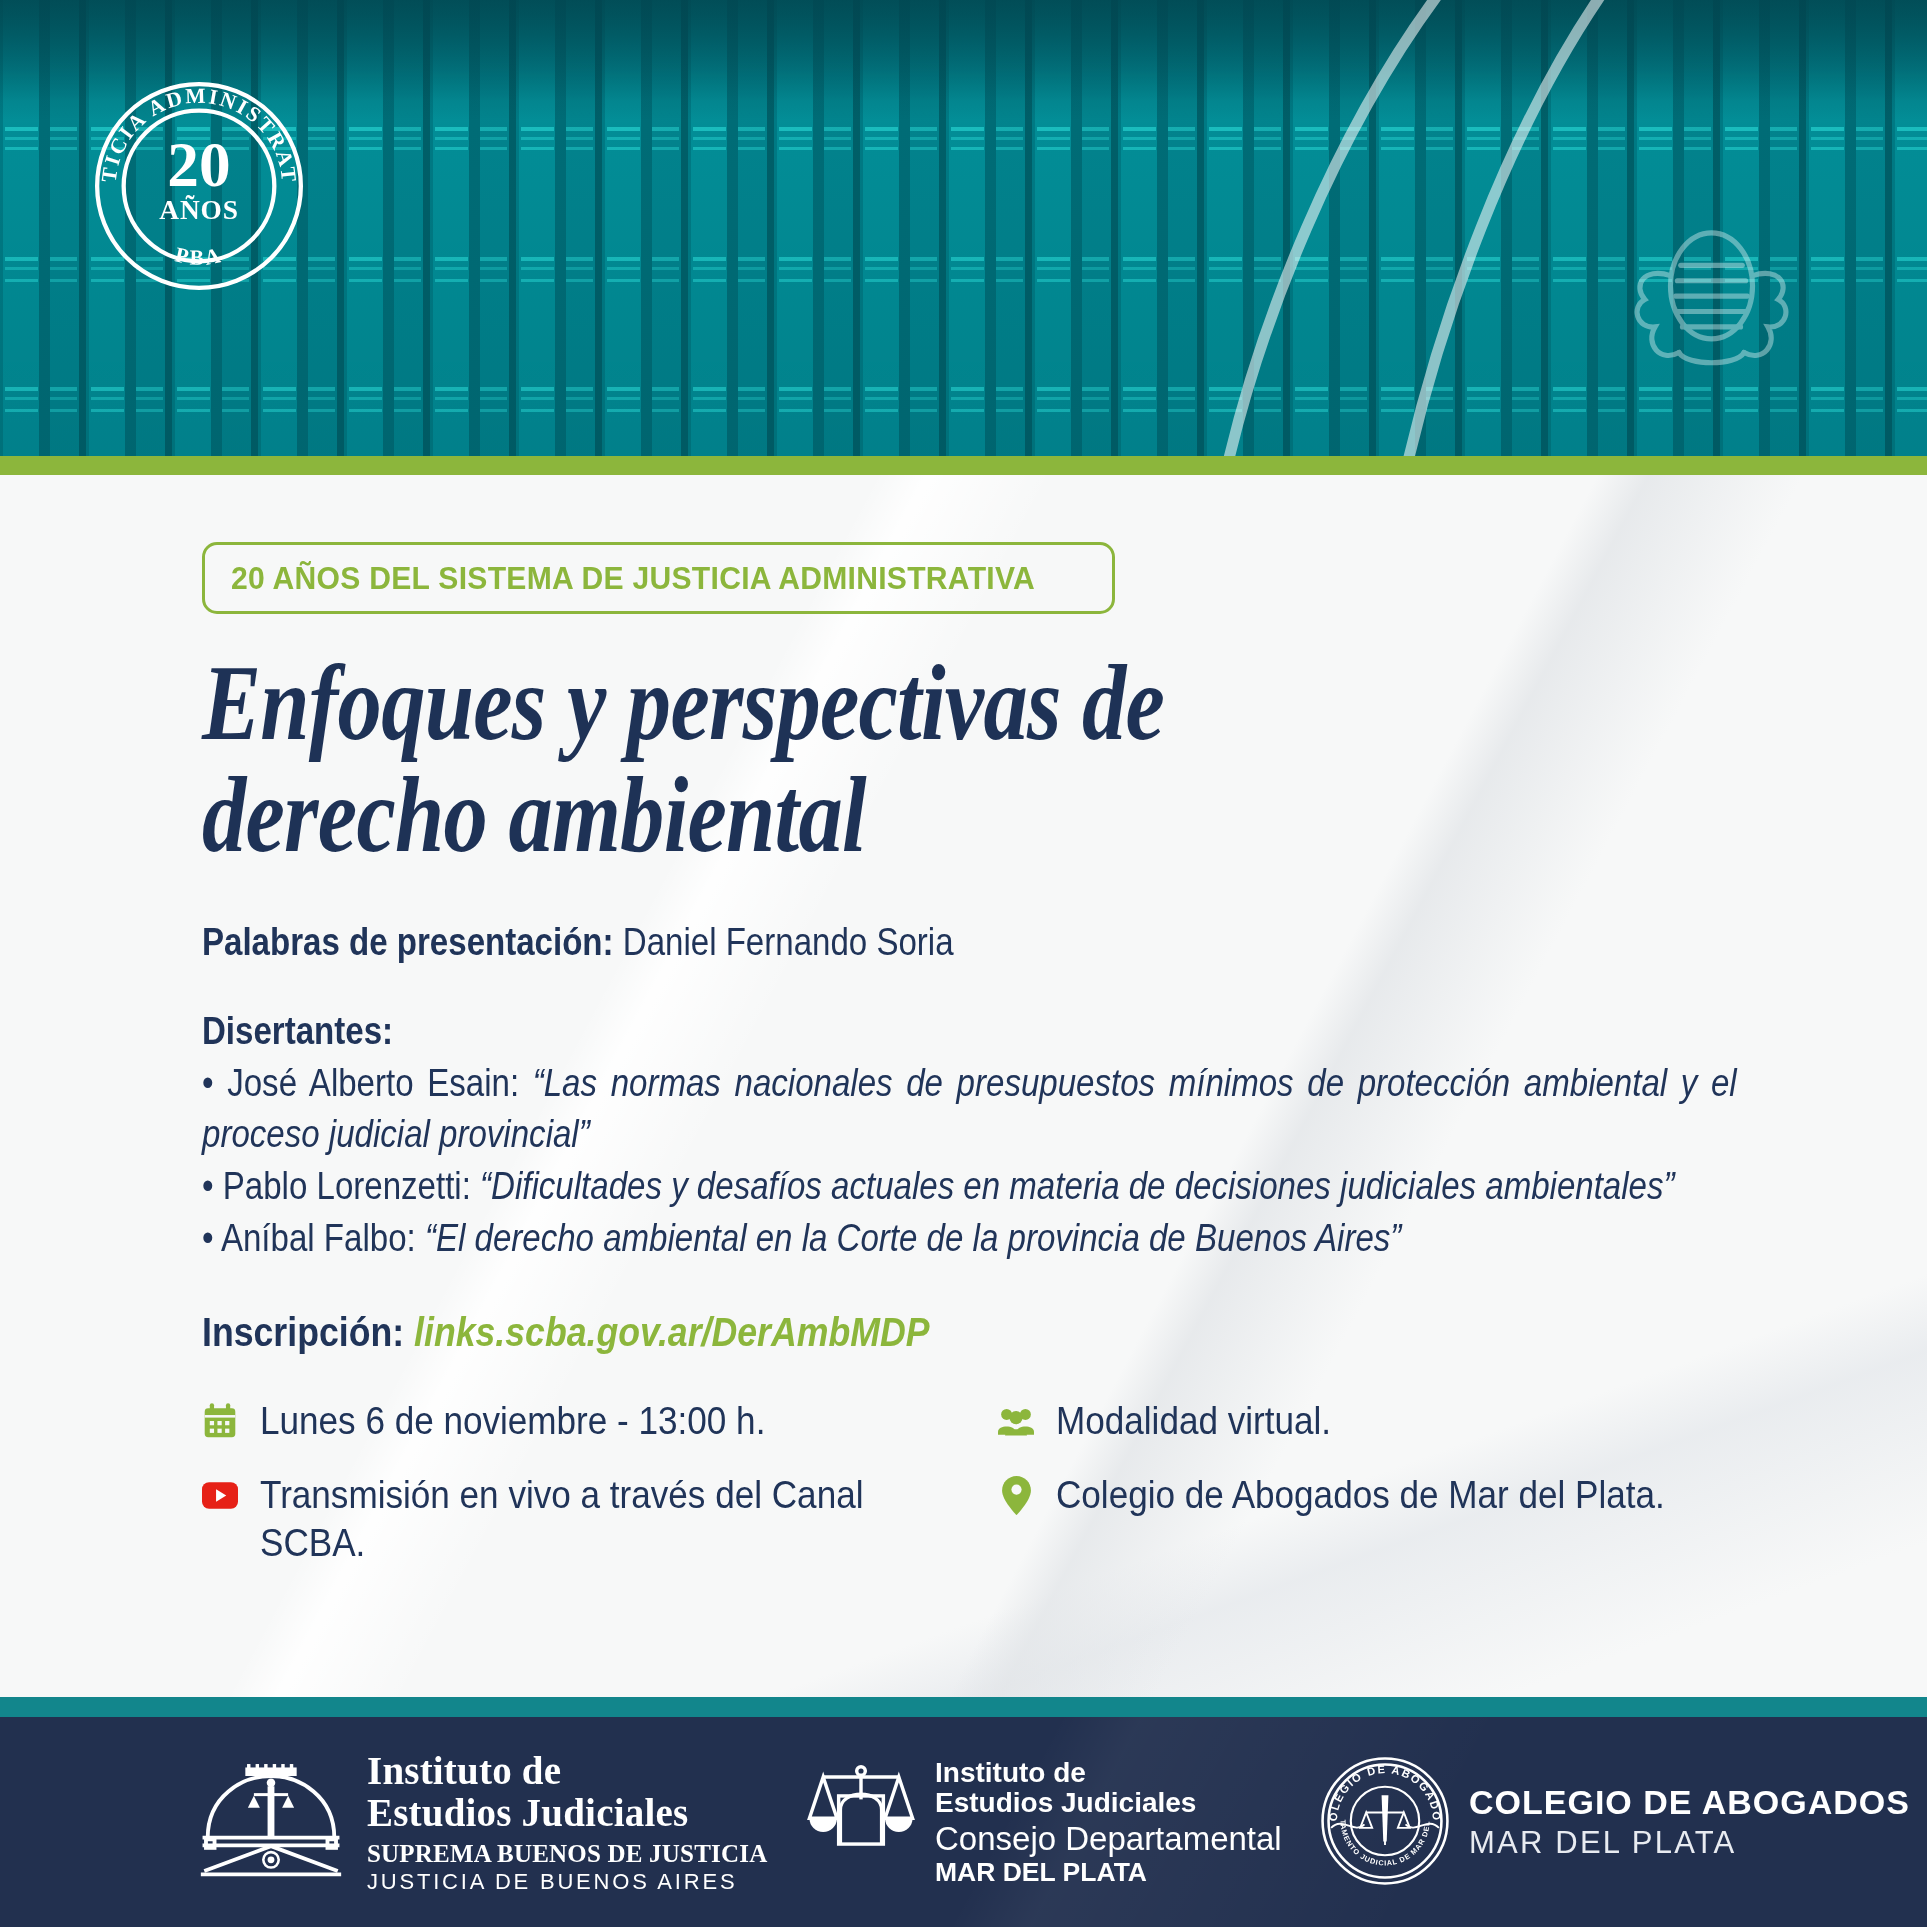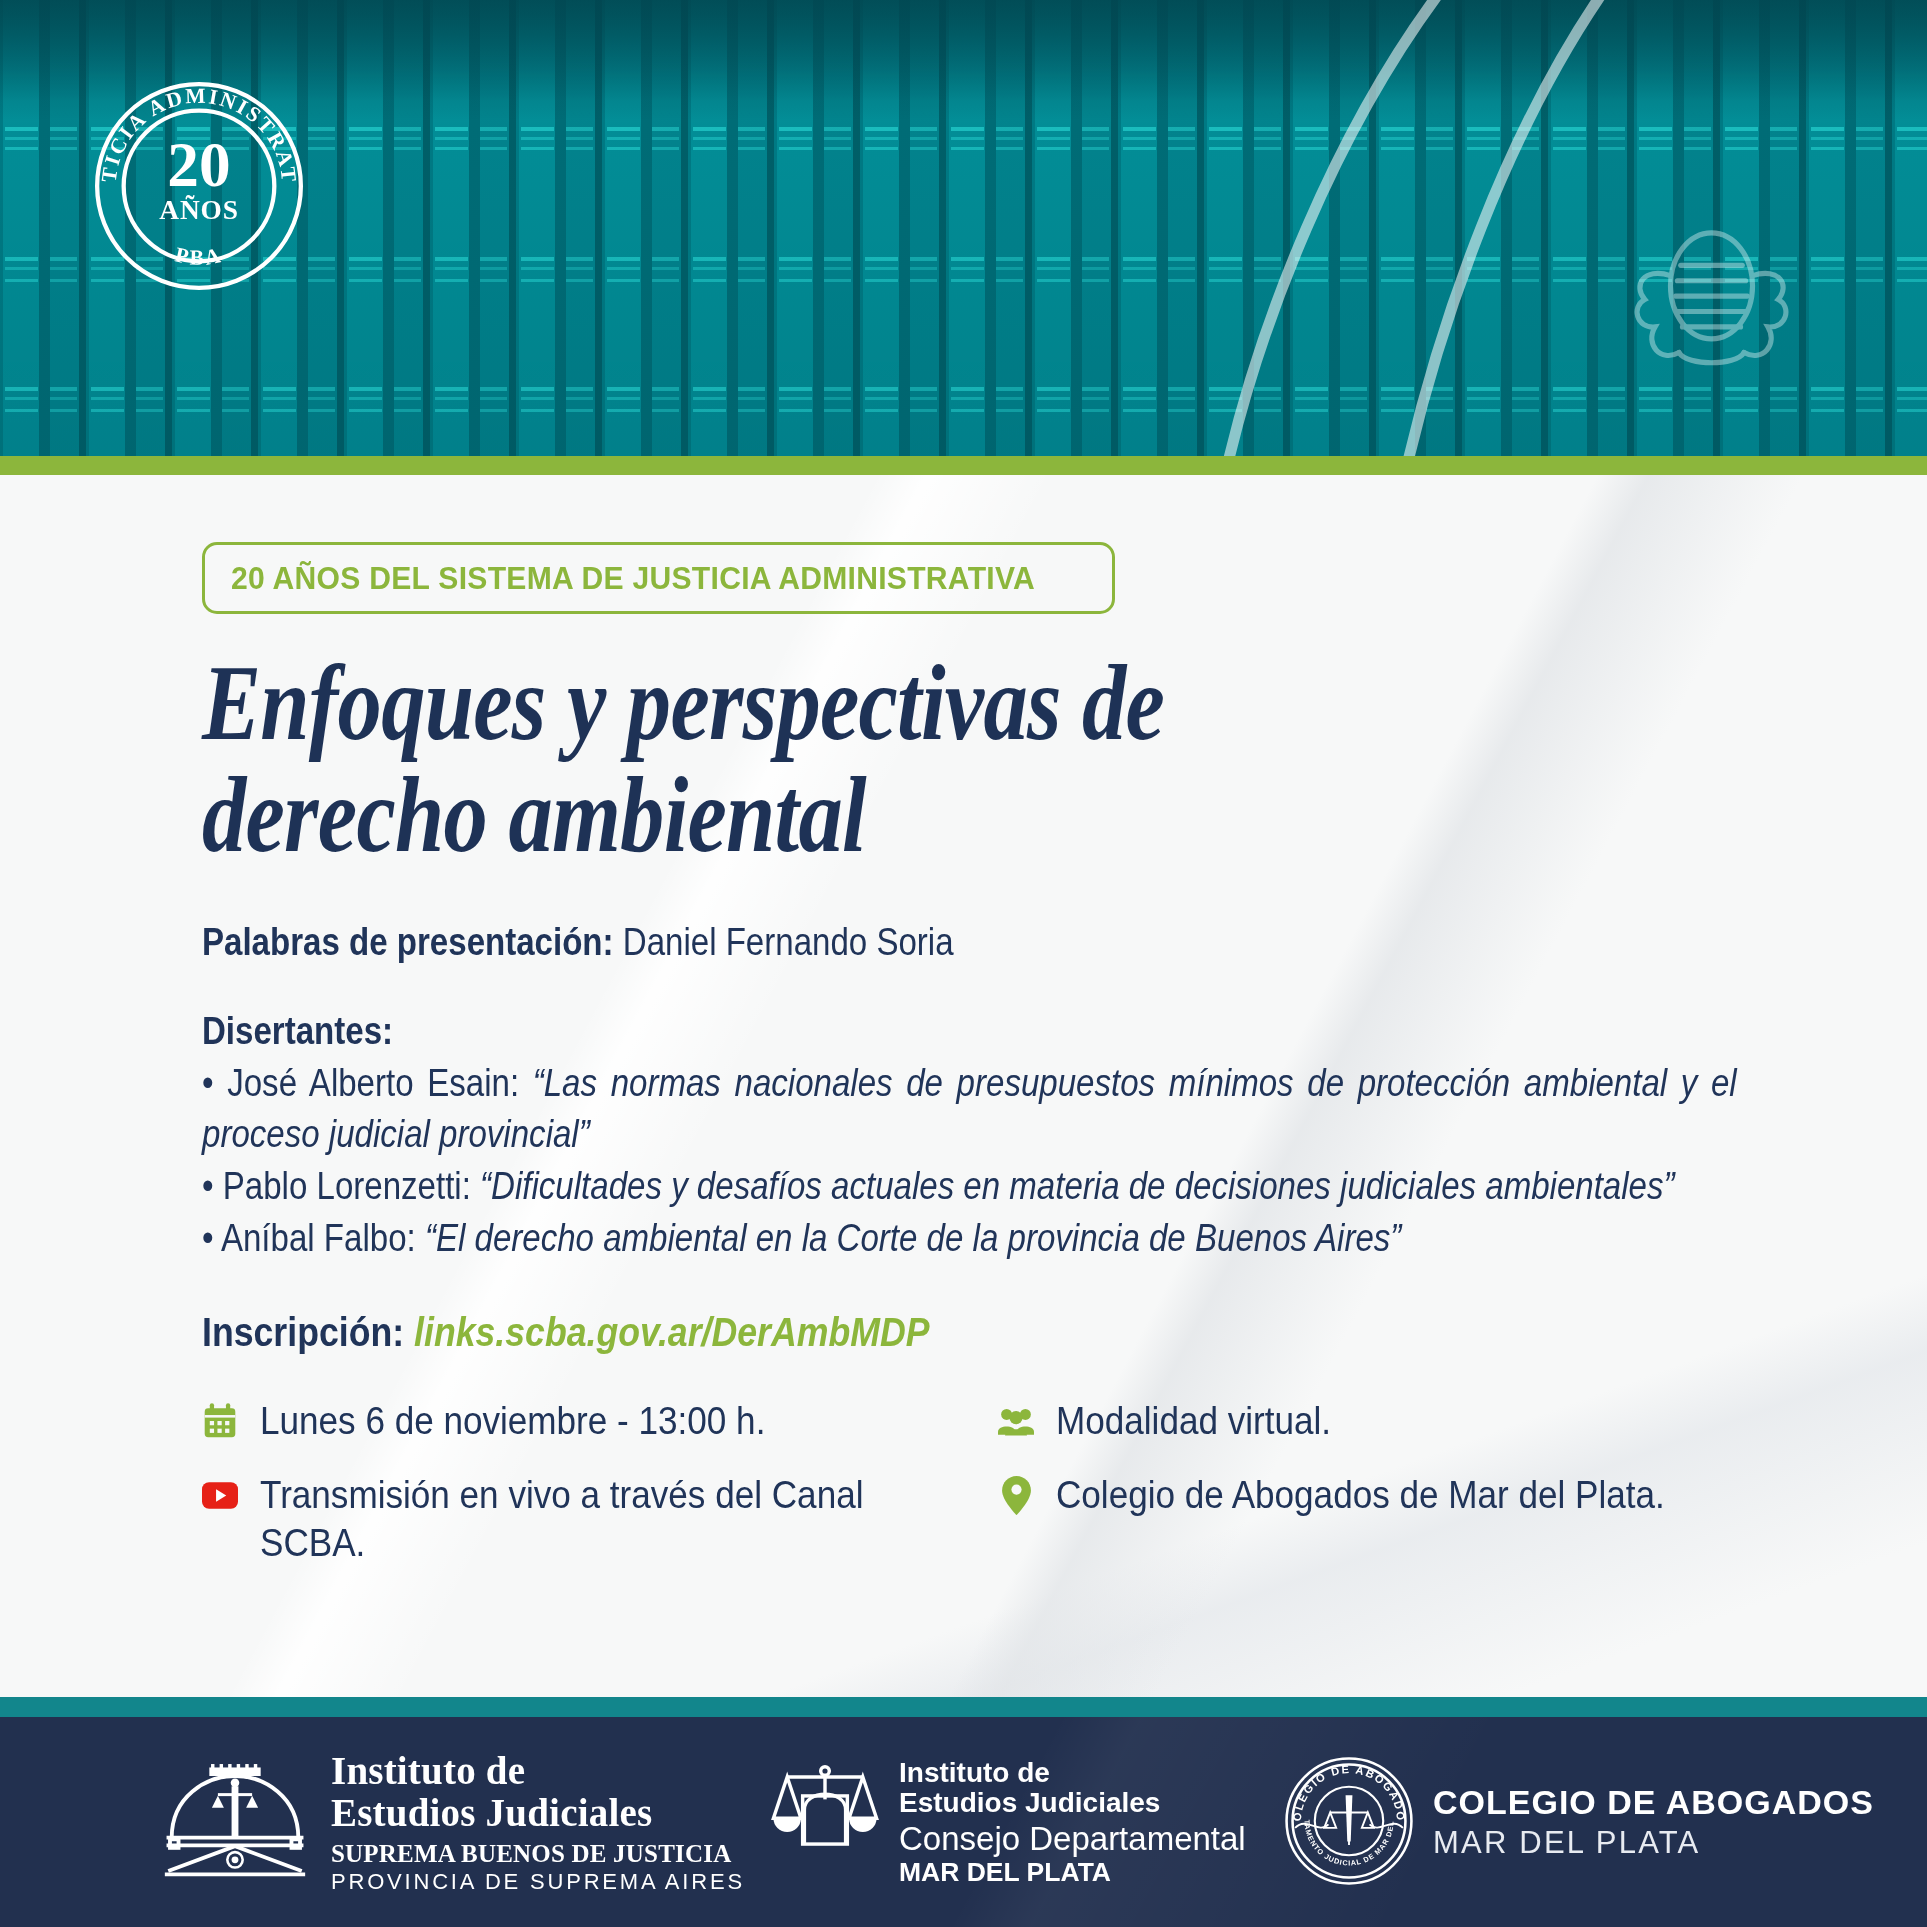--- a/index.html
+++ b/index.html
@@ -239,20 +239,21 @@
     top: 1697px; left: 0;
     width: 1927px; height: 20.5px;
     background: #12868c;
   }
   .footer {
     position: absolute;
     top: 1717px; left: 0;
     width: 1927px; height: 210px;
     background: #22304f;
     overflow: hidden;
+    padding-left: 36px;
   }
   .footer-sheen {
     position: absolute; inset: 0;
     background: linear-gradient(118deg, rgba(255,255,255,0.0) 0%, rgba(255,255,255,0.0) 52%, rgba(255,255,255,0.045) 56%, rgba(255,255,255,0.0) 74%);
     pointer-events: none;
   }
   .footer-row {
     position: relative;
     height: 210px;
     display: flex;
@@ -465,21 +466,21 @@
               <path d="M110,37 l-7,14 h14 Z"></path>
               <circle cx="90" cy="112" r="9" fill="none" stroke="#ffffff" stroke-width="3"></circle>
               <circle cx="90" cy="112" r="4"></circle>
             </g>
           </svg>
         </span>
         <span class="flogo-text">
           <div class="l1">Instituto de</div>
           <div class="l2">Estudios Judiciales</div>
           <div class="l3">SUPREMA BUENOS DE JUSTICIA</div>
-          <div class="l4">PROVINCIA DE SUPREMA AIRES</div>
+          <div class="l4">JUSTICIA DE BUENOS AIRES</div>
         </span>
       </div>
 
       <div class="flogo f2">
         <span class="flogo-mark">
           <svg width="110" height="110" viewBox="0 0 128 128">
             <g fill="none" stroke="#ffffff" stroke-width="4">
               <circle cx="64" cy="7" r="5"></circle>
               <line x1="64" y1="12" x2="64" y2="40"></line>
               <line x1="20" y1="14" x2="108" y2="14"></line>

